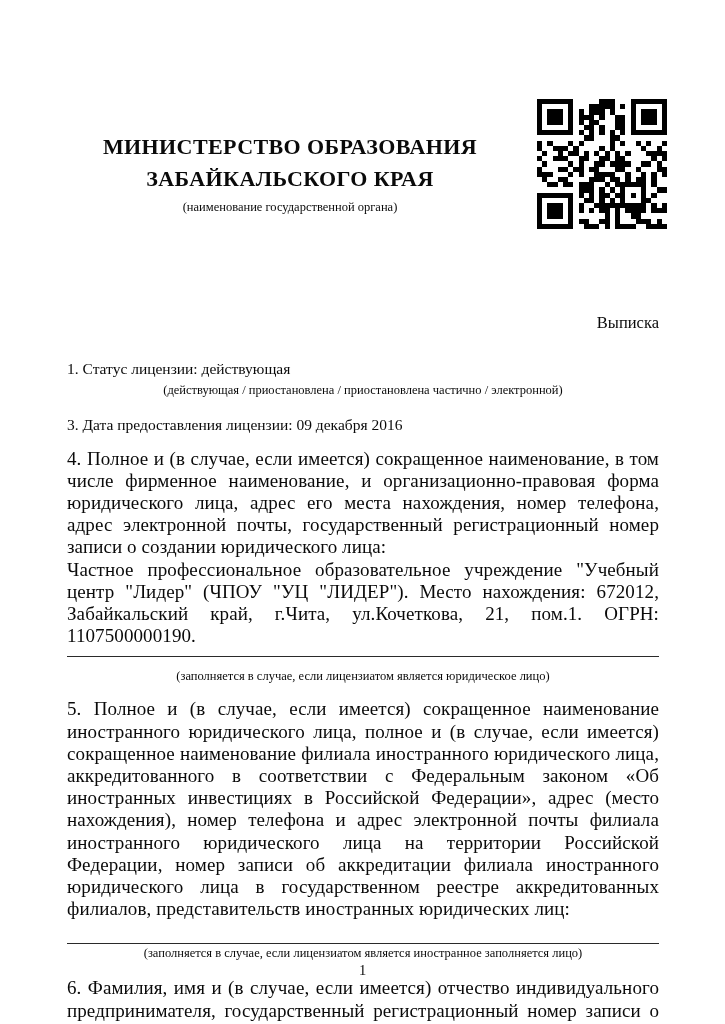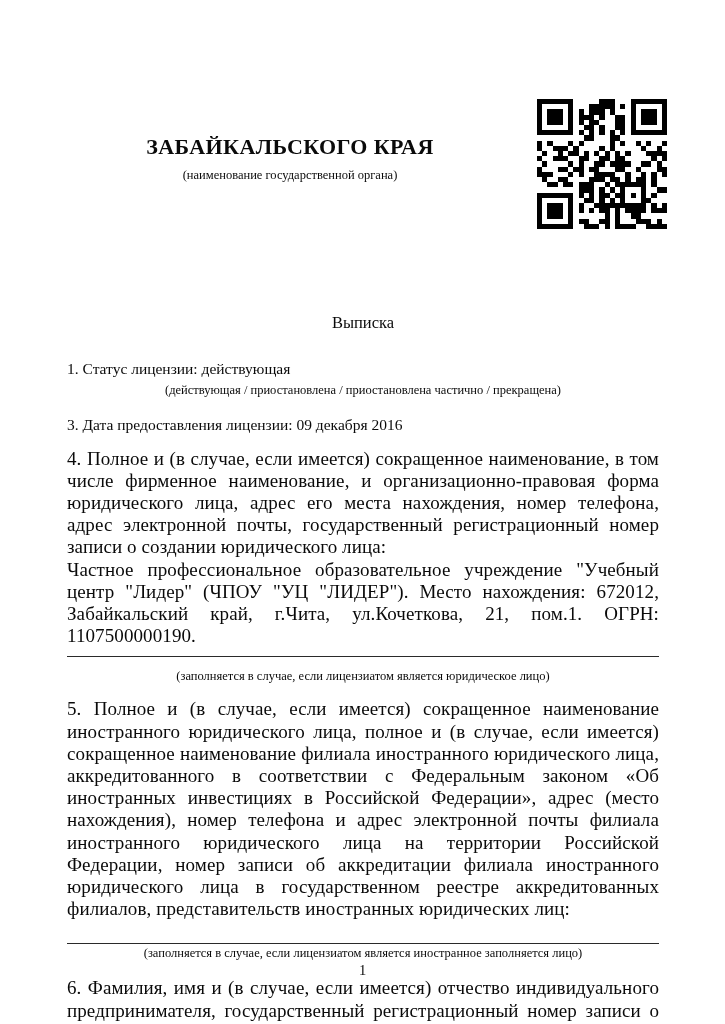--- a/index.html
+++ b/index.html
@@ -43,21 +43,21 @@
     line-height: 15px;
   }
   
   .content {
     position: absolute;
     top: 311px;
     left: 67px;
     width: 592px;
   }
   .title {
-    text-align: center;
+    text-align: right;
     font-size: 16.5px;
     line-height: 23.5px;
   }
   p { margin: 0; }
   .line {
     font-size: 15.5px;
     line-height: 22px;
   }
   .para {
     font-size: 19px;
@@ -420,33 +420,34 @@
         <rect x="18" y="24" width="1" height="1" fill="#000"></rect>
         <rect x="21" y="24" width="1" height="1" fill="#000"></rect>
         <rect x="22" y="24" width="1" height="1" fill="#000"></rect>
         <rect x="23" y="24" width="1" height="1" fill="#000"></rect>
         <rect x="24" y="24" width="1" height="1" fill="#000"></rect>
       </svg>
   </div>
 
   <header class="doc-header">
     <div class="ministry">
+      <div>МИНИСТЕРСТВО ОБРАЗОВАНИЯ</div>
       <div>ЗАБАЙКАЛЬСКОГО КРАЯ</div>
     </div>
     <div class="org-note">(наименование государственной органа)</div>
   </header>
 
   <main class="content">
 
     <div class="title">
       <div>Выписка</div>
     </div>
 
     <p class="line sp-item1">1. Статус лицензии: действующая</p>
-    <p class="note sp-note1">(действующая / приостановлена / приостановлена частично / прекращена)</p>
+    <p class="note sp-note1">(действующая / приостановлена / приостановлена частично / электронной)</p>
 
 
     <p class="line sp-item3">3. Дата предоставления лицензии: 09 декабря 2016</p>
 
     <p class="para sp-para4">4. Полное и (в случае, если имеется) сокращенное наименование, в том числе фирменное наименование, и организационно-правовая форма юридического лица, адрес его места нахождения, номер телефона, адрес электронной почты, государственный регистрационный номер записи о создании юридического лица:</p>
     <p class="para">Частное профессиональное образовательное учреждение "Учебный центр "Лидер" (ЧПОУ  "УЦ "ЛИДЕР"). Место нахождения: 672012, Забайкальский край, г.Чита, ул.Кочеткова, 21, пом.1. ОГРН: 1107500000190.</p>
     <div class="rule sp-rule4"></div>
     <p class="note sp-note4">(заполняется в случае, если лицензиатом является юридическое лицо)</p>
 
     <p class="para sp-para5">5. Полное и (в случае, если имеется) сокращенное наименование иностранного юридического лица, полное и (в случае, если имеется) сокращенное наименование филиала иностранного юридического лица, аккредитованного в соответствии с Федеральным законом «Об иностранных инвестициях в Российской Федерации», адрес (место нахождения), номер телефона и адрес электронной почты филиала иностранного юридического лица на территории Российской Федерации, номер записи об аккредитации филиала иностранного юридического лица в государственном реестре аккредитованных филиалов, представительств иностранных юридических лиц:</p>

